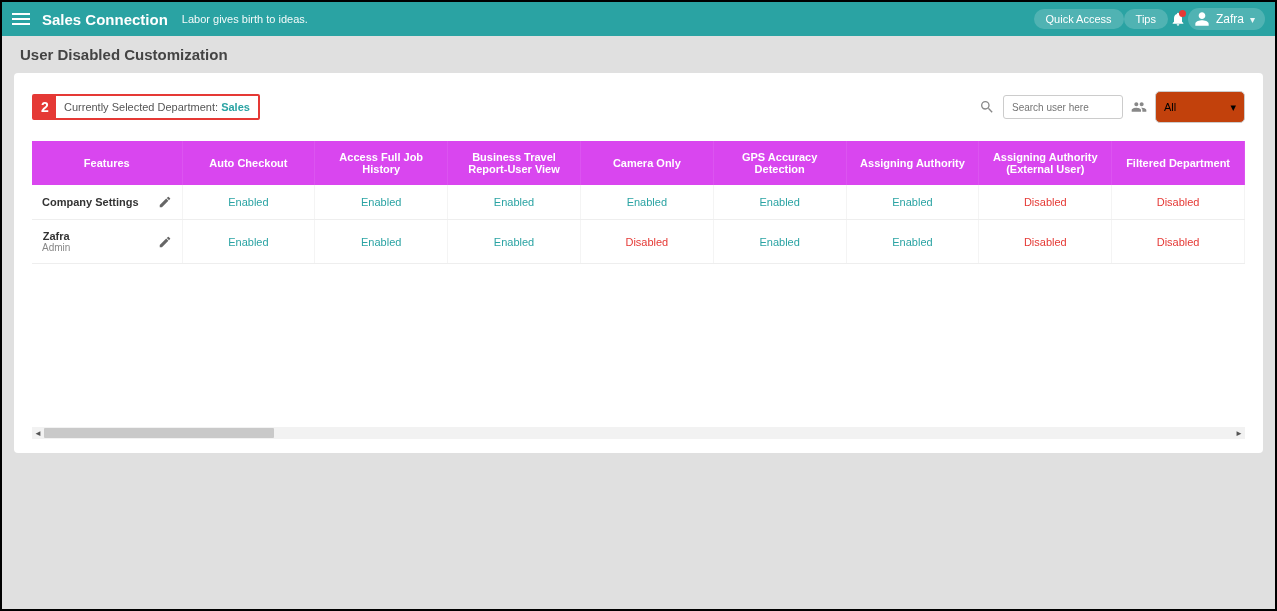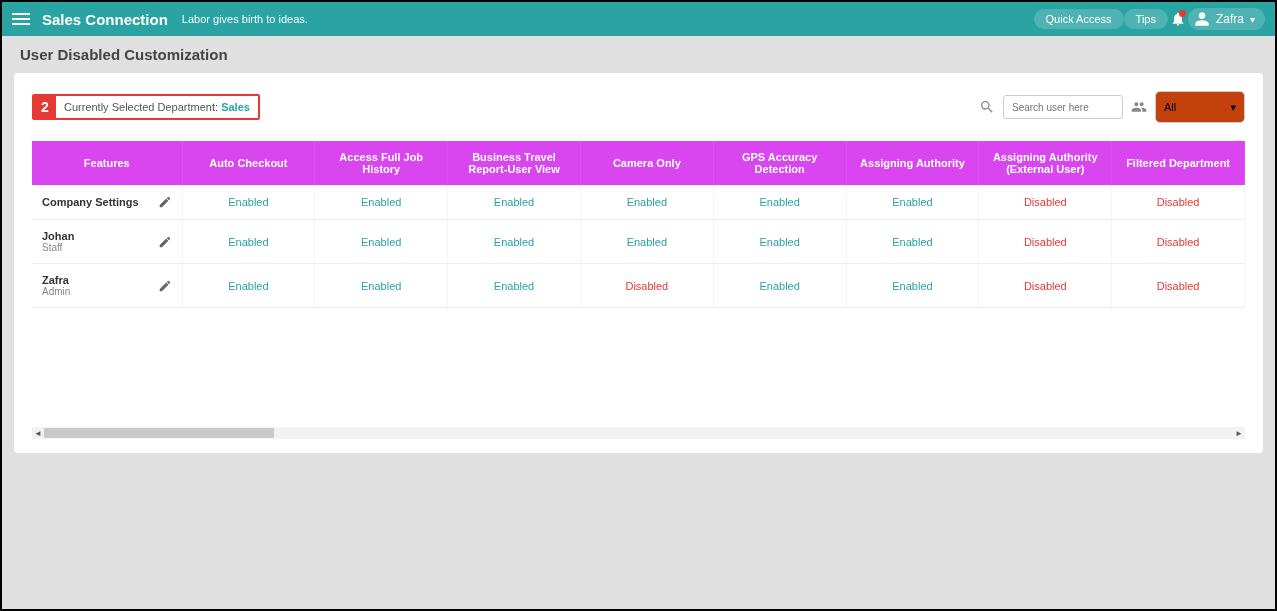--- a/index.html
+++ b/index.html
@@ -147,21 +147,21 @@
   }
   thead th:first-child { text-align:center; width:150px; }
   tbody td {
     font-size:11px;
     text-align:center;
     padding:10px 6px;
     border-bottom:1px solid #eee;
     border-right:1px solid #f4f4f4;
   }
   .feature-cell {
-    text-align:left;
+    text-align:center;
     display:flex;
     justify-content:space-between;
     align-items:center;
     padding-left:4px;
   }
   .feature-cell .meta { display:flex; flex-direction:column; }
   .feature-cell .name { font-weight:bold; color:#333; font-size:11px; }
   .feature-cell .role { color:#888; font-size:10px; }
   .pencil { width:14px; height:14px; fill:#666; cursor:pointer; margin-right:4px; }
   .enabled { color:#2aa3a3; }
@@ -273,41 +273,20 @@
             <td class="enabled">Enabled</td>
             <td class="enabled">Enabled</td>
             <td class="enabled">Enabled</td>
             <td class="disabled">Disabled</td>
             <td class="disabled">Disabled</td>
           </tr>
           <tr>
             <td>
               <div class="feature-cell">
                 <div class="meta">
-                  <span class="name">Johan</span>
-                  <span class="role">Staff</span>
-                </div>
-                <svg class="pencil" viewBox="0 0 24 24">
-                  <path d="M3 17.25V21h3.75l11.06-11.06-3.75-3.75L3 17.25zM20.71 7.04a1 1 0 0 0 0-1.41l-2.34-2.34a1 1 0 0 0-1.41 0l-1.83 1.83 3.75 3.75 1.83-1.83z"></path>
-                </svg>
-              </div>
-            </td>
-            <td class="enabled">Enabled</td>
-            <td class="enabled">Enabled</td>
-            <td class="enabled">Enabled</td>
-            <td class="enabled">Enabled</td>
-            <td class="enabled">Enabled</td>
-            <td class="enabled">Enabled</td>
-            <td class="disabled">Disabled</td>
-            <td class="disabled">Disabled</td>
-          </tr>
-          <tr>
-            <td>
-              <div class="feature-cell">
-                <div class="meta">
                   <span class="name">Zafra</span>
                   <span class="role">Admin</span>
                 </div>
                 <svg class="pencil" viewBox="0 0 24 24">
                   <path d="M3 17.25V21h3.75l11.06-11.06-3.75-3.75L3 17.25zM20.71 7.04a1 1 0 0 0 0-1.41l-2.34-2.34a1 1 0 0 0-1.41 0l-1.83 1.83 3.75 3.75 1.83-1.83z"></path>
                 </svg>
               </div>
             </td>
             <td class="enabled">Enabled</td>
             <td class="enabled">Enabled</td>

